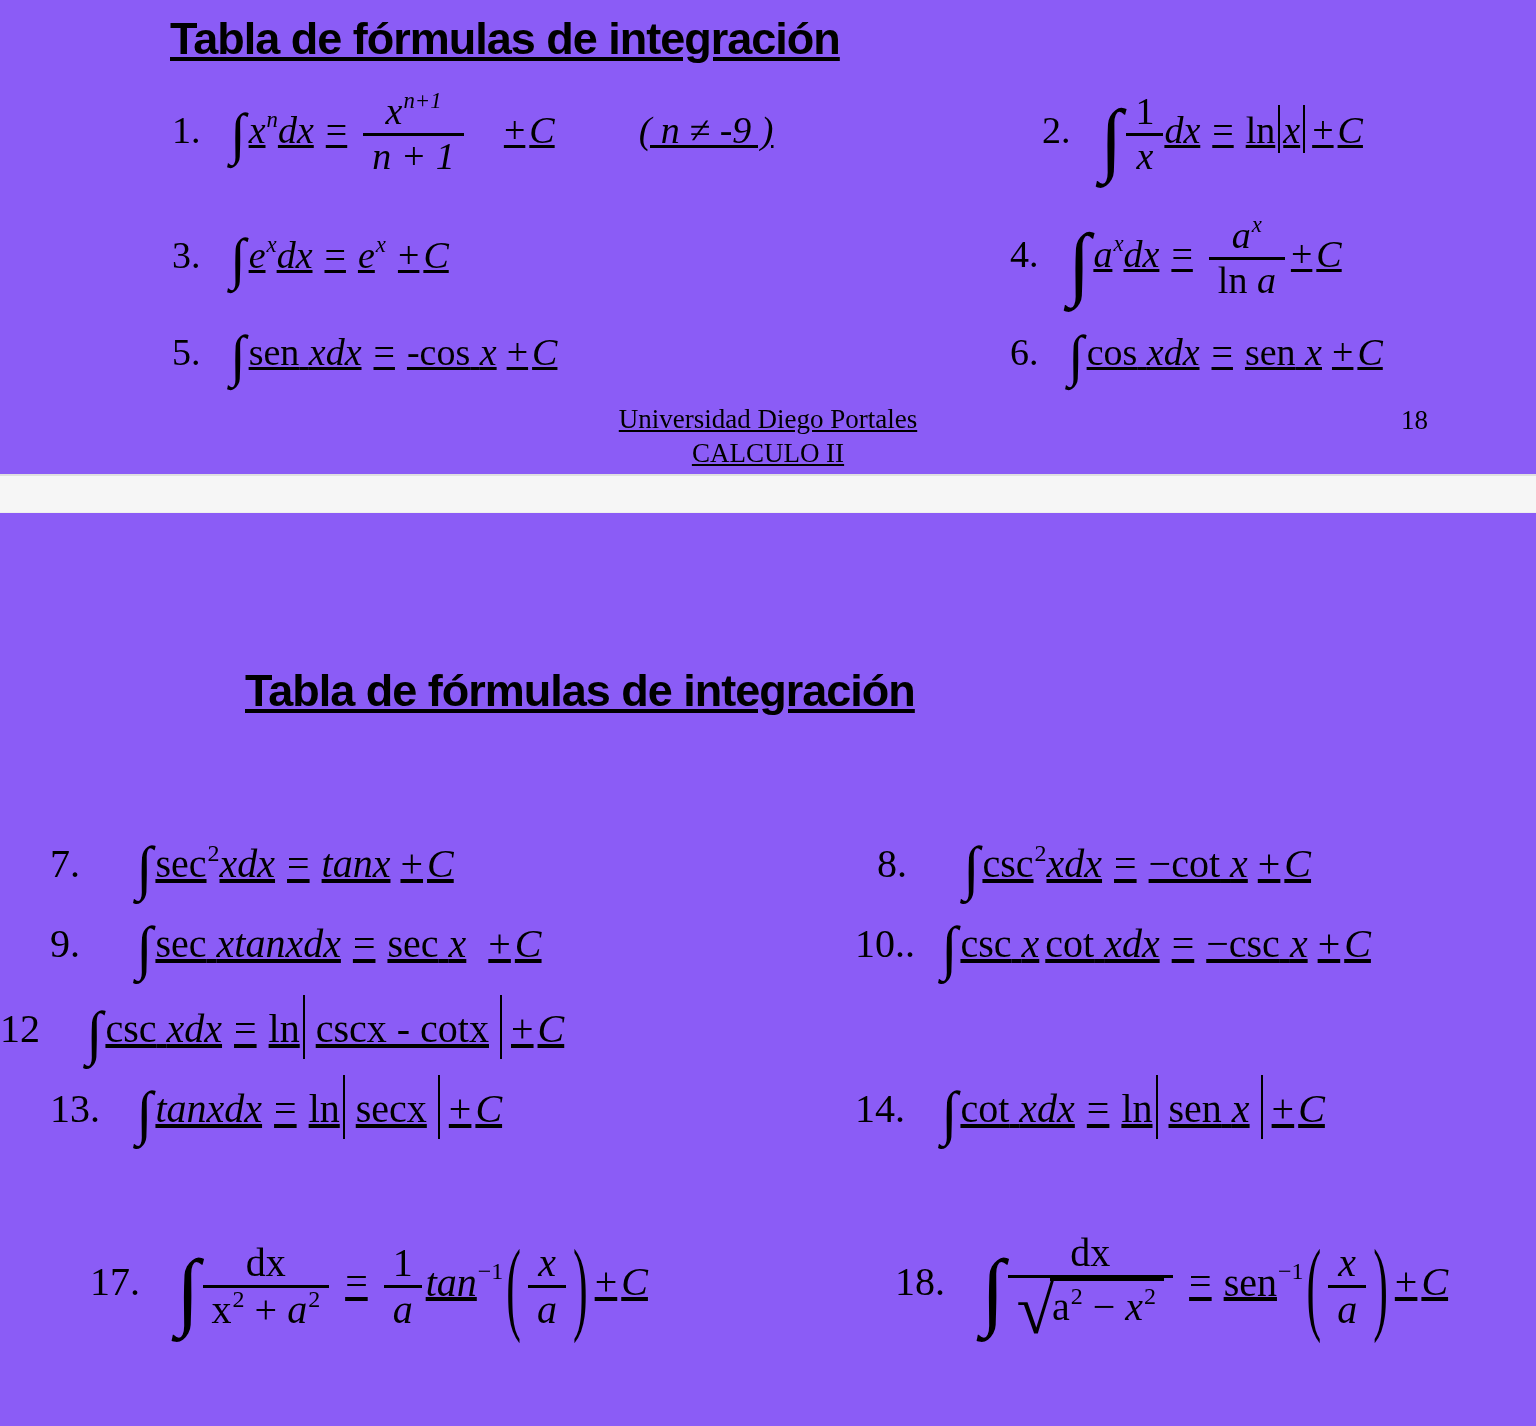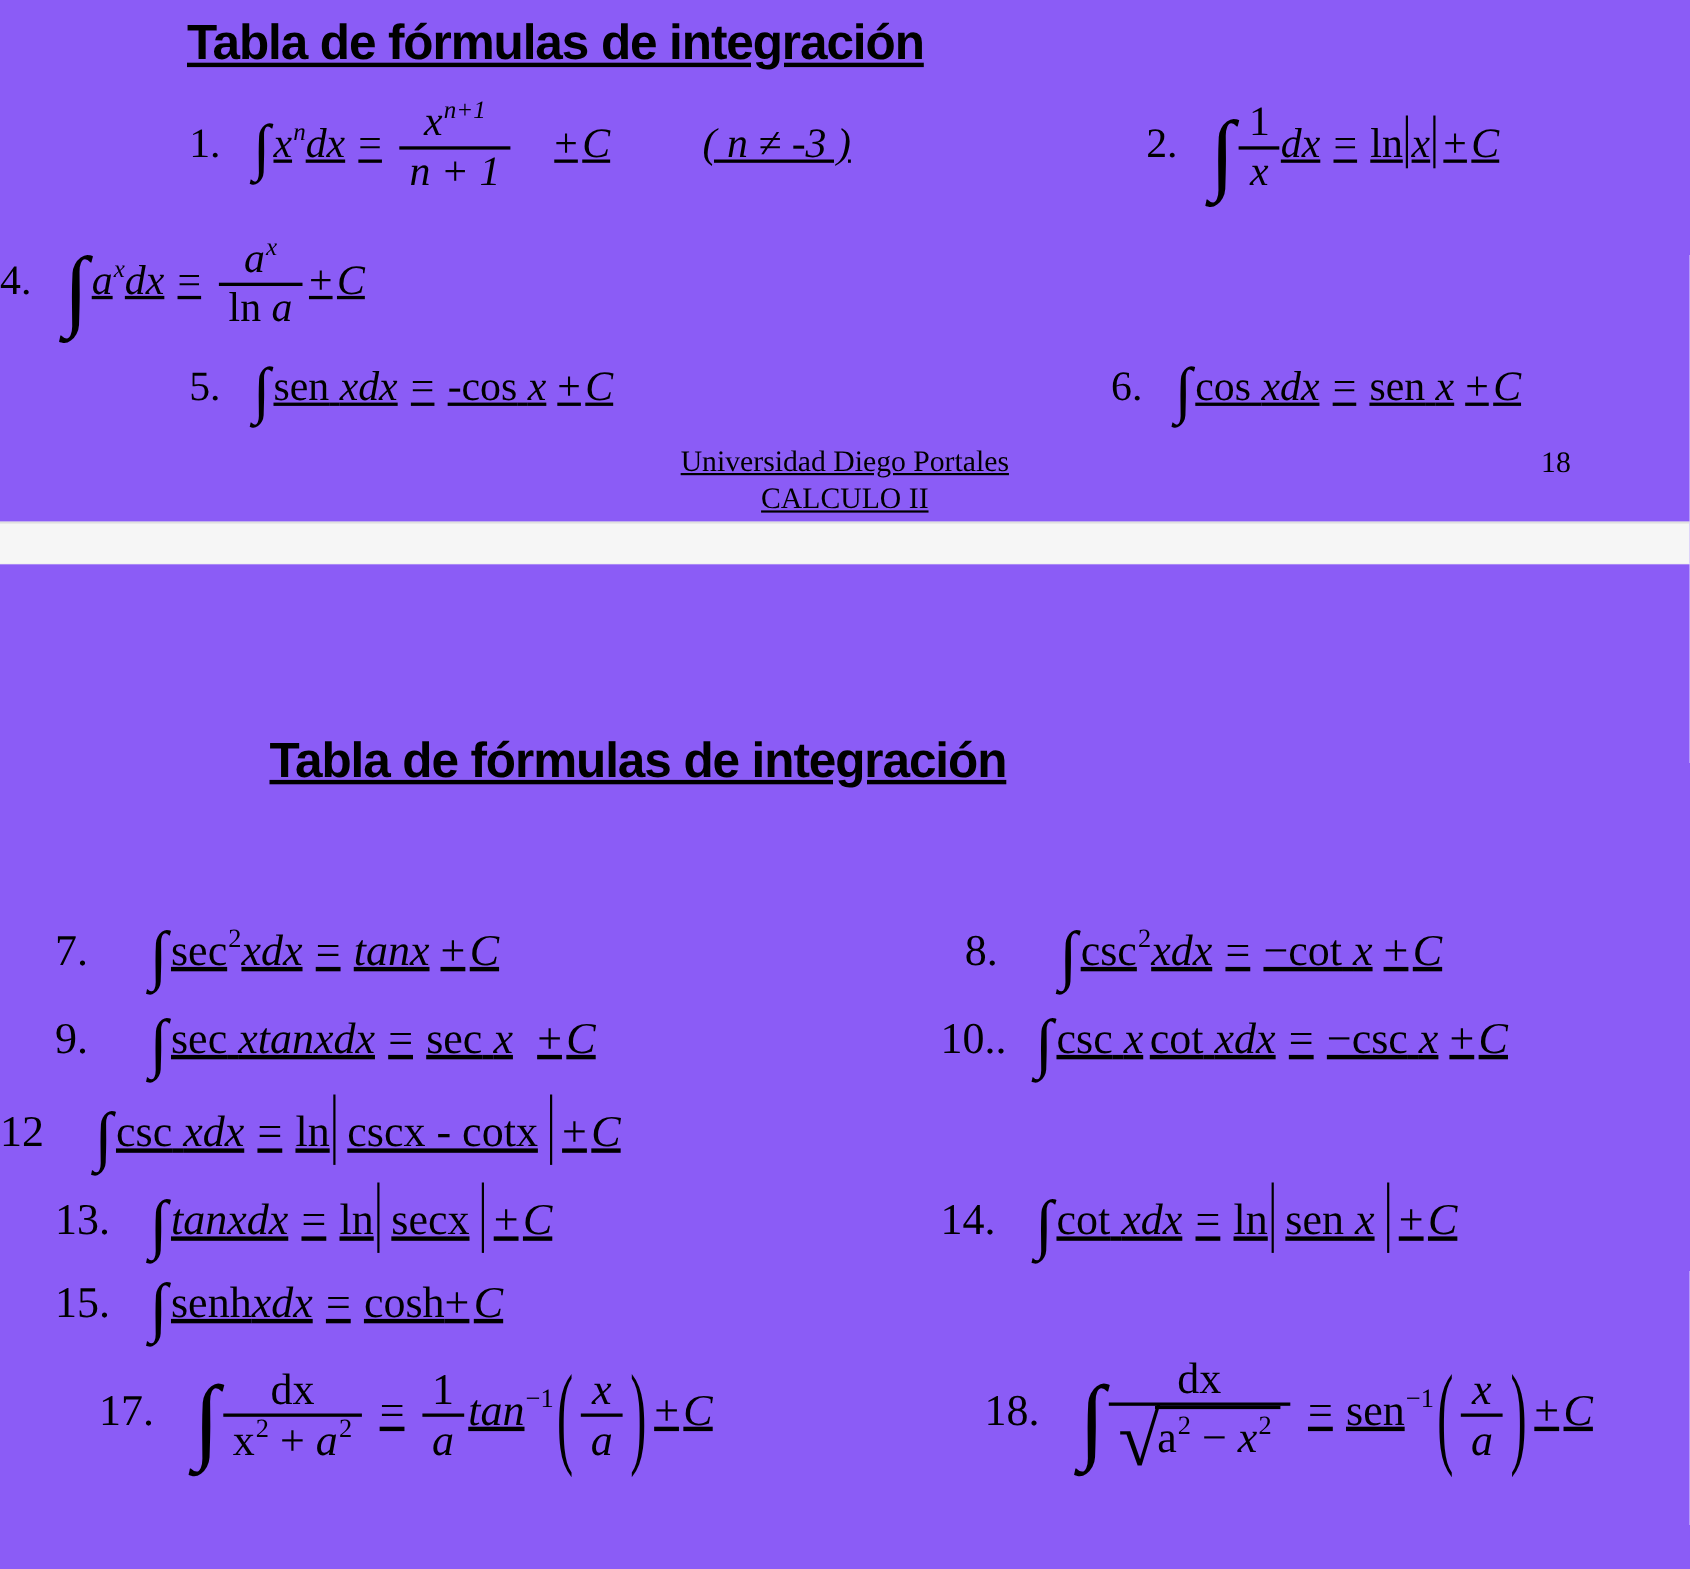--- a/index.html
+++ b/index.html
@@ -71,32 +71,35 @@
   <div class="title">Tabla de fórmulas de integración</div>
 
   <div id="p1rows">
 
     <div class="row r1">
       <div class="cl math">
         <span class="no">1.</span><span class="intg">∫</span><span class="it">x</span><span class="sup it">n</span><span class="it">dx</span><span class="eq">=</span><span class="frac">
             <span class="fnum"><span class="it">x</span><span class="sup it">n+1</span></span>
             <span class="fbar"></span>
             <span class="fden it">n + 1</span>
-          </span><span class="pc" style="margin-left:36px"><span>+</span><span class="c">C</span></span><span class="it" style="margin-left:84px">( n ≠ -3 )</span>
+          </span><span class="pc" style="margin-left:36px"><span>+</span><span class="c">C</span></span><span class="it" style="margin-left:84px">( n ≠ -9 )</span>
       </div>
       <div class="cr math">
         <span class="no">2.</span><span class="intg tall">∫</span><span class="frac" style="margin:0 1px">
             <span class="fnum">1</span>
             <span class="fbar"></span>
             <span class="fden it">x</span>
           </span><span class="it">dx</span><span class="eq">=</span><span>ln</span><span class="vbar"></span><span class="it">x</span><span class="vbar"></span><span class="pc" style="margin-left:4px"><span>+</span><span class="c">C</span></span>
       </div>
     </div>
 
     <div class="row r2">
+      <div class="cl math">
+        <span class="no">3.</span><span class="intg">∫</span><span class="it">e</span><span class="sup it">x</span><span class="it">dx</span><span class="eq">=</span><span class="it">e</span><span class="sup it">x</span><span class="pc" style="margin-left:12px"><span>+</span><span class="c">C</span></span>
+      </div>
       <div class="cr math">
         <span class="no">4.</span><span class="intg tall">∫</span><span class="it">a</span><span class="sup it">x</span><span class="it">dx</span><span class="eq">=</span><span class="frac">
             <span class="fnum"><span class="it">a</span><span class="sup it">x</span></span>
             <span class="fbar"></span>
             <span class="fden"><span>ln</span>&nbsp;<span class="it">a</span></span>
           </span><span class="pc" style="margin-left:2px"><span>+</span><span class="c">C</span></span>
       </div>
     </div>
 
     <div class="row r3">
@@ -150,23 +153,20 @@
     <div class="p2row">
       <div class="cl math">
         <span class="no">13.</span><span class="intg">∫</span><span class="it">tanxdx</span><span class="eq">=</span><span>ln</span><span class="vbar tall"></span><span style="margin:0 8px">secx</span><span class="vbar tall"></span><span class="pc" style="margin-left:6px"><span>+</span><span class="c">C</span></span>
       </div>
       <div class="cr math">
         <span class="no">14.</span><span class="intg">∫</span><span>cot</span>&nbsp;<span class="it">xdx</span><span class="eq">=</span><span>ln</span><span class="vbar tall"></span><span style="margin:0 8px"><span>sen</span>&nbsp;<span class="it">x</span></span><span class="vbar tall"></span><span class="pc" style="margin-left:6px"><span>+</span><span class="c">C</span></span>
       </div>
     </div>
 
     <div class="p2row">
-      <div class="cl math">
-        <span class="no">15.</span><span class="intg">∫</span><span>senh</span><span class="it">xdx</span><span class="eq">=</span><span>cosh</span><span class="pc" style="margin-left:0"><span>+</span><span class="c">C</span></span>
-      </div>
     </div>
 
     <div class="p2row last">
       <div class="cl math">
         <span class="no">17.</span><span class="intg tall">∫</span><span class="frac" style="margin-left:0">
             <span class="fnum">dx</span>
             <span class="fbar"></span>
             <span class="fden"><span>x</span><span class="sup">2</span>&nbsp;<span>+</span>&nbsp;<span class="it">a</span><span class="sup">2</span></span>
           </span><span class="eq">=</span><span class="frac">
             <span class="fnum">1</span>

